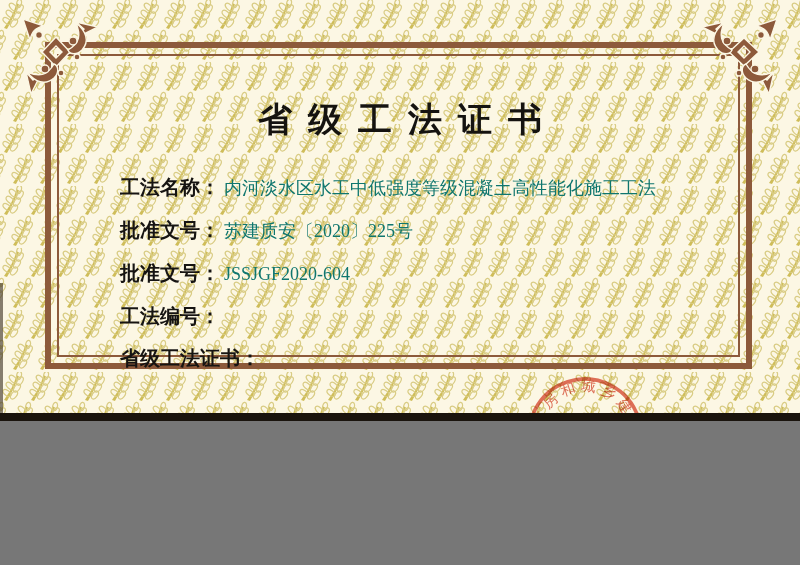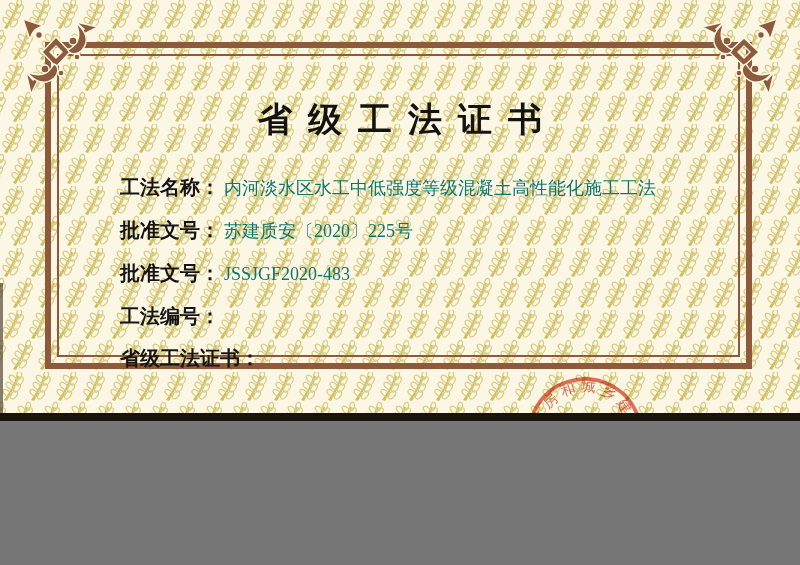--- a/index.html
+++ b/index.html
@@ -106,21 +106,21 @@
     <div class="field-row">
       <span class="field-label">工法名称：</span>
       <span class="field-value">内河淡水区水工中低强度等级混凝土高性能化施工工法</span>
     </div>
     <div class="field-row">
       <span class="field-label">批准文号：</span>
       <span class="field-value">苏建质安〔2020〕225号</span>
     </div>
     <div class="field-row">
       <span class="field-label">批准文号：</span>
-      <span class="field-value">JSSJGF2020-483</span>
+      <span class="field-value">JSSJGF2020-604</span>
     </div>
     <div class="field-row">
       <span class="field-label">工法编号：</span>
     </div>
     <div class="field-row">
       <span class="field-label">省级工法证书：</span>
     </div>
   </div>
 
   <div class="issue-date">二〇二〇年十二月十五日</div>

